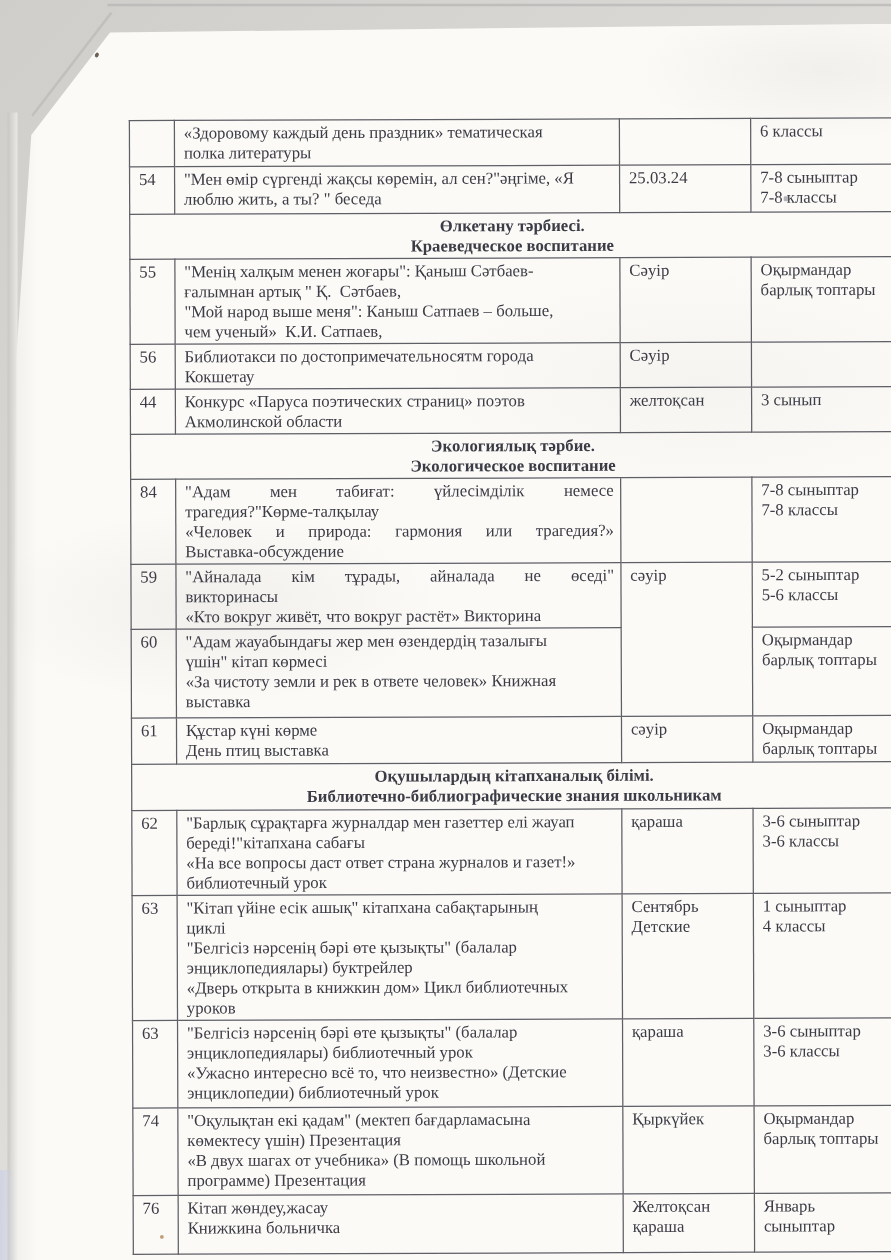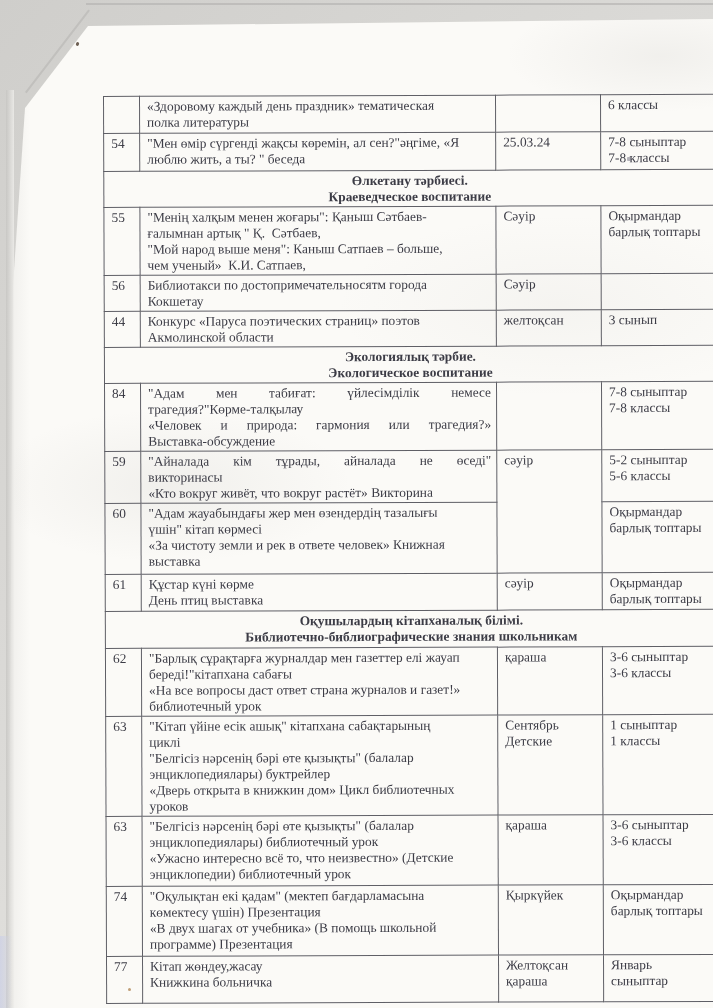--- a/index.html
+++ b/index.html
@@ -266,21 +266,21 @@
             <div class="ln">энциклопедиялары) буктрейлер</div>
             <div class="ln">«Дверь открыта в книжкин дом» Цикл библиотечных</div>
             <div class="ln">уроков</div>
           </td>
           <td class="date">
             <div class="ln">Сентябрь</div>
             <div class="ln">Детские</div>
           </td>
           <td class="cls">
             <div class="ln">1 сыныптар</div>
-            <div class="ln">1 классы</div>
+            <div class="ln">4 классы</div>
           </td>
         </tr>
         <tr style="height: 70px;">
           <td class="num">
             <div class="ln">63</div>
           </td>
           <td class="desc">
             <div class="ln">"Белгісіз нәрсенің бәрі өте қызықты" (балалар</div>
             <div class="ln">энциклопедиялары) библиотечный урок</div>
             <div class="ln">«Ужасно интересно всё то, что неизвестно» (Детские</div>
@@ -307,21 +307,21 @@
           <td class="date">
             <div class="ln">Қыркүйек</div>
           </td>
           <td class="cls">
             <div class="ln">Оқырмандар</div>
             <div class="ln">барлық топтары</div>
           </td>
         </tr>
         <tr style="height: 47px;">
           <td class="num">
-            <div class="ln">77</div>
+            <div class="ln">76</div>
           </td>
           <td class="desc">
             <div class="ln">Кітап жөндеу,жасау</div>
             <div class="ln">Книжкина больничка</div>
           </td>
           <td class="date">
             <div class="ln">Желтоқсан</div>
             <div class="ln">қараша</div>
           </td>
           <td class="cls">

